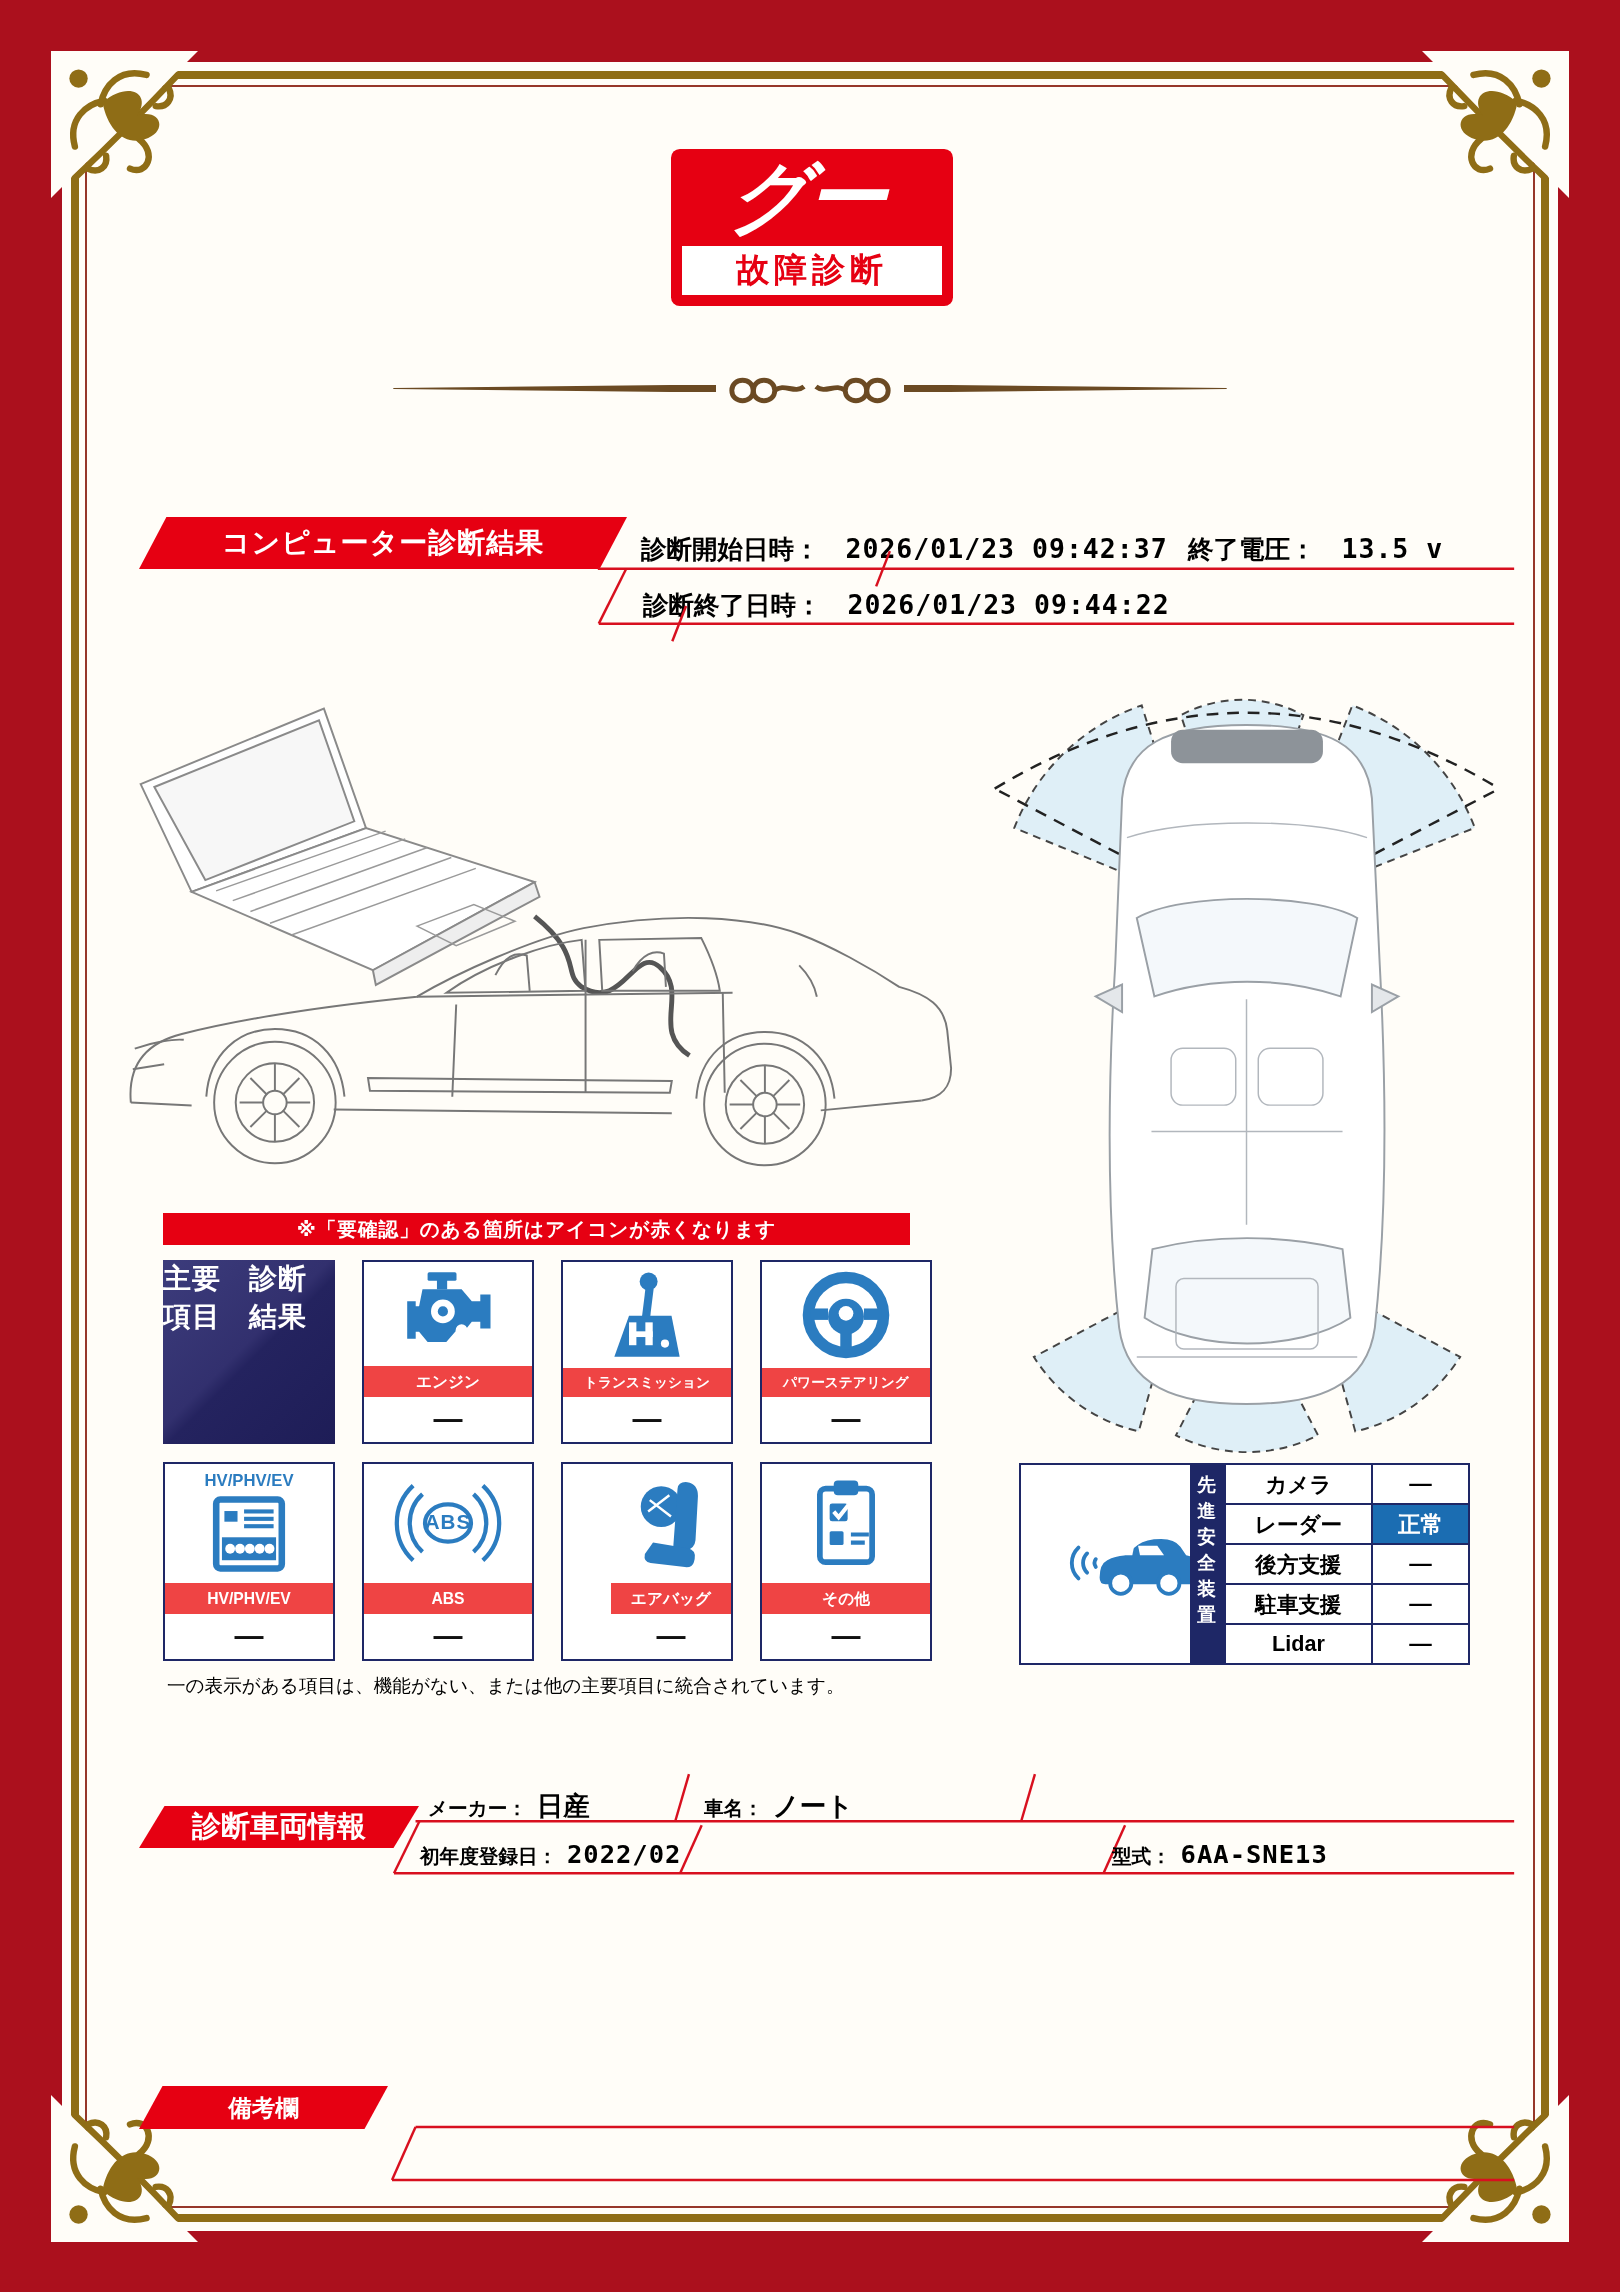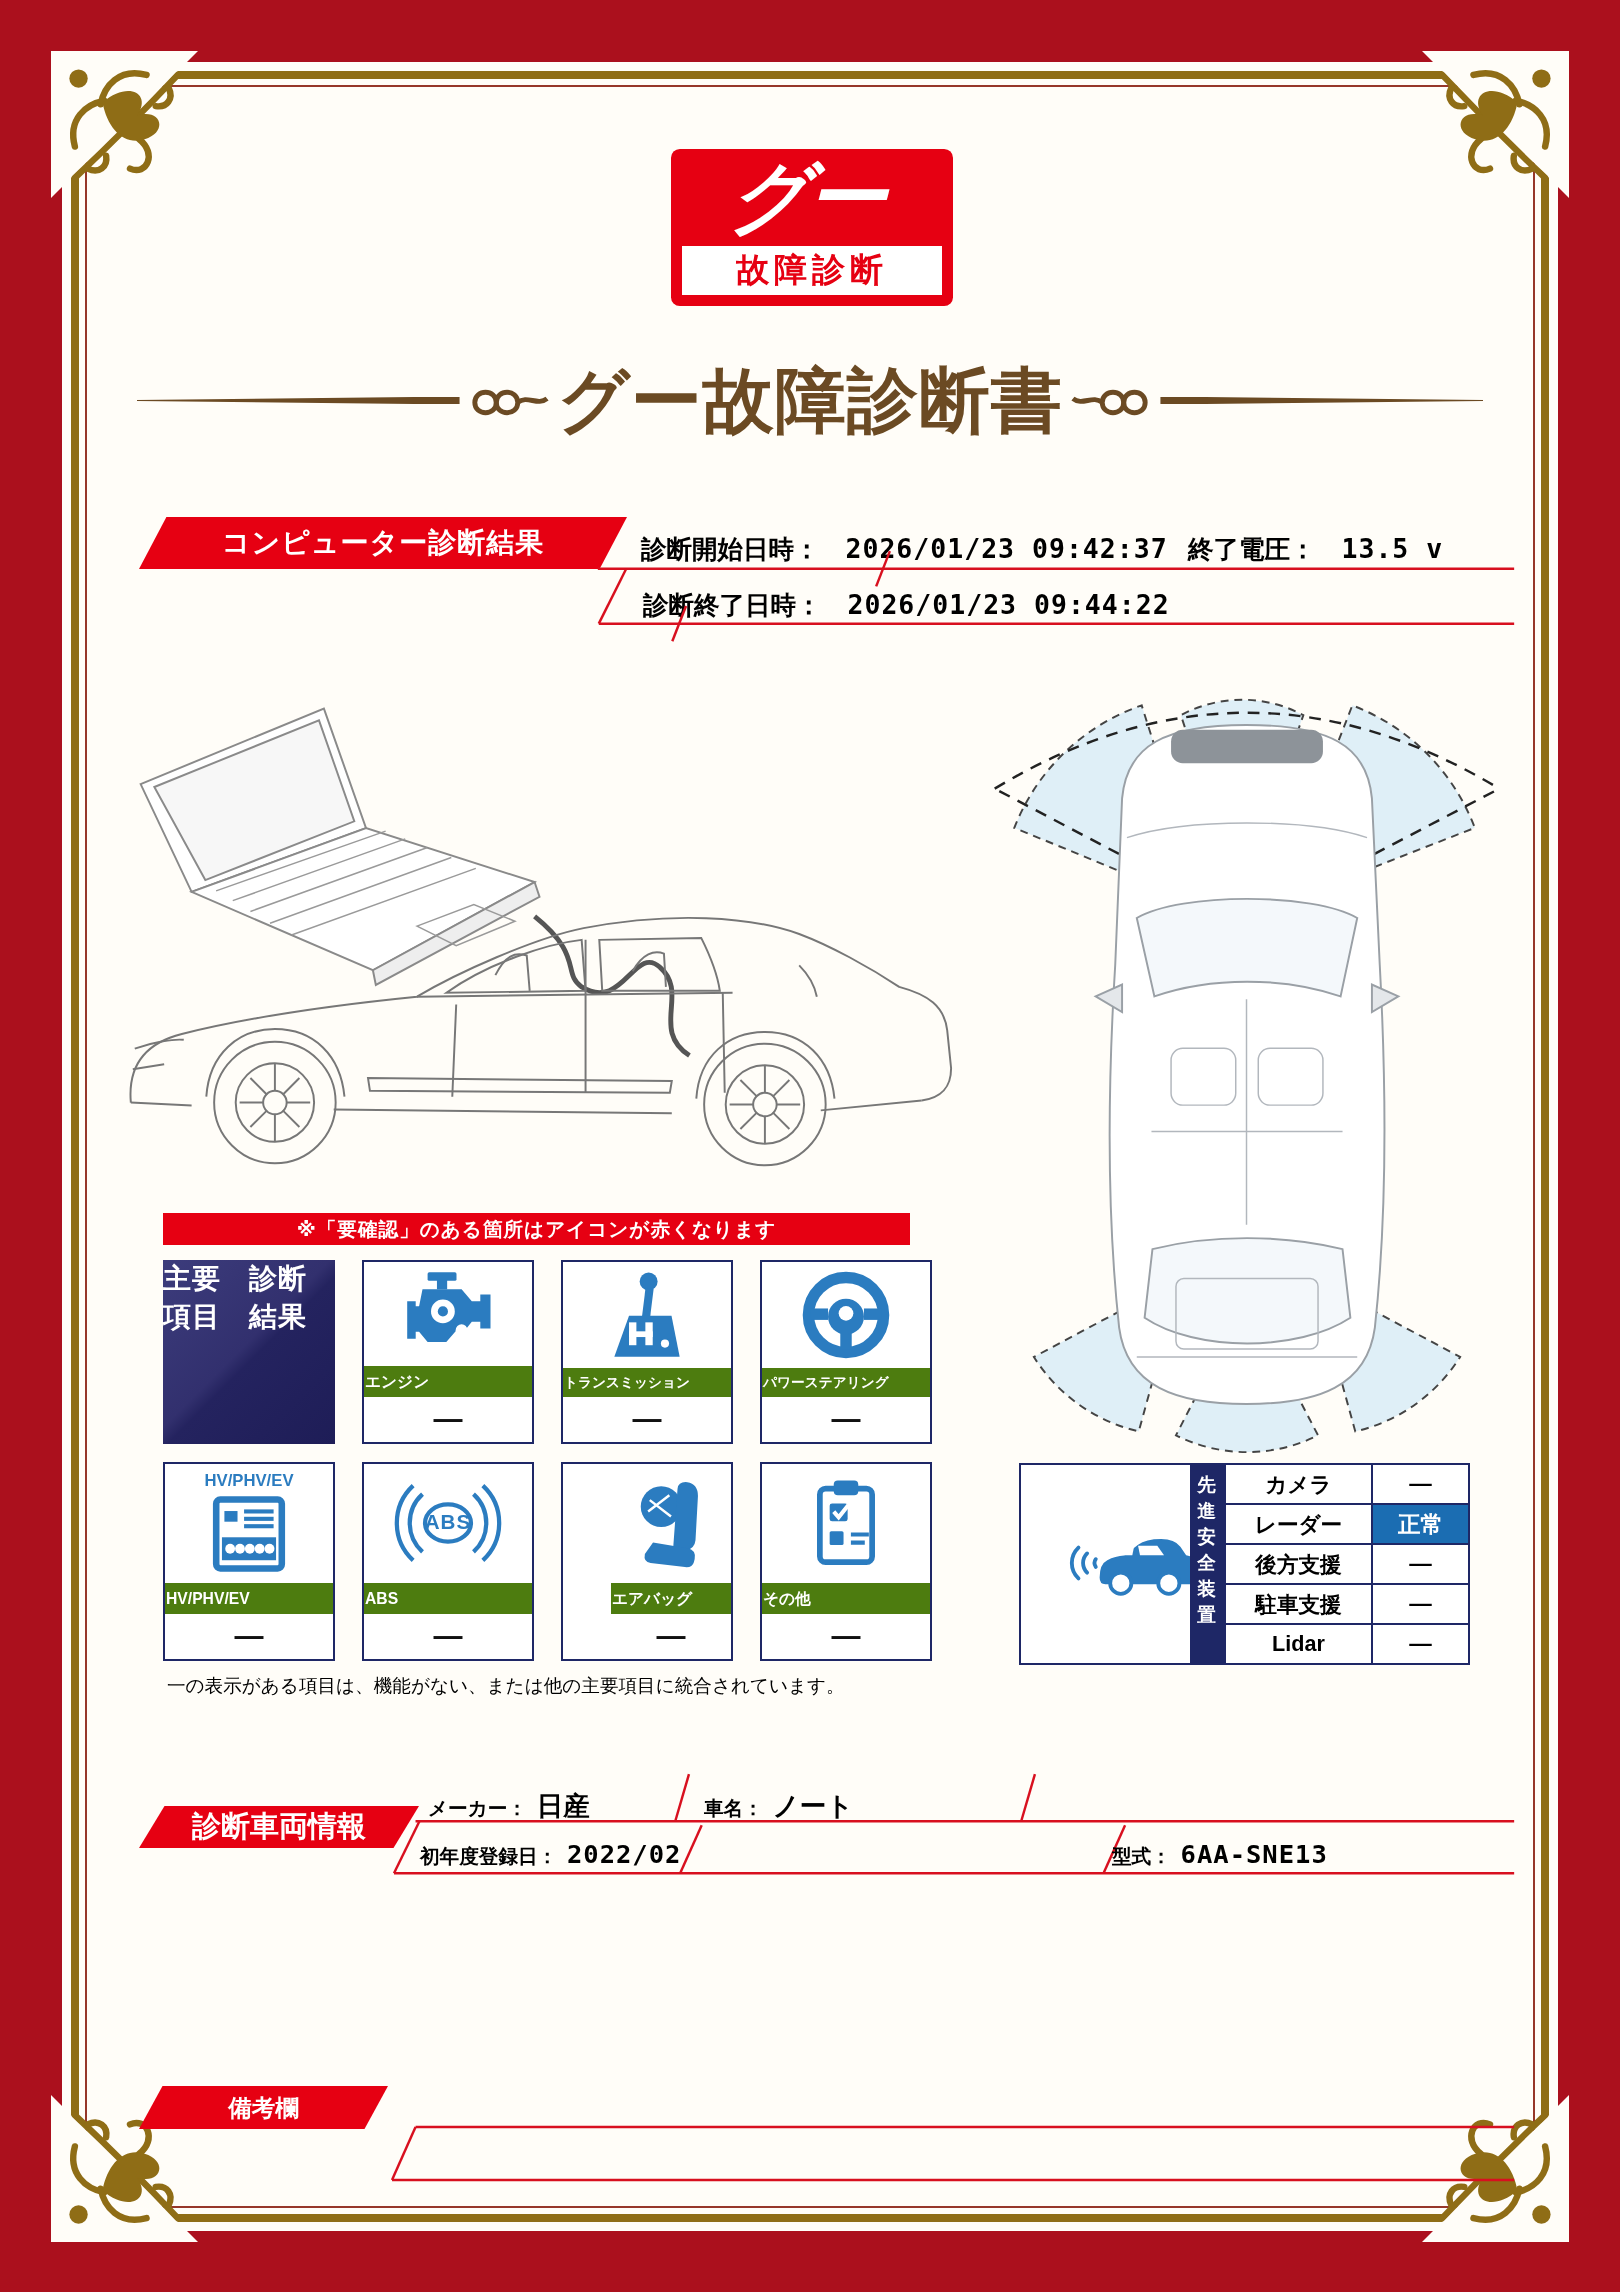--- a/index.html
+++ b/index.html
@@ -40,21 +40,21 @@
   
   .txtrow{position:absolute;display:flex;align-items:baseline;gap:26px;white-space:nowrap;color:#000;}
   .lbl-b{font-size:25.5px;font-weight:bold;}
   .lbl-s{font-size:19.6px;font-weight:bold;}
   .val-m{font-size:26.5px;font-weight:bold;font-family:"DejaVu Sans Mono","Liberation Mono",monospace;letter-spacing:1px;}
   .val-b{font-size:26.5px;font-weight:bold;}
   
   .card{position:absolute;width:172px;background:#fff;border:2.9px solid #1e2766;box-sizing:border-box;
         display:flex;flex-direction:column;}
   .icon-area{flex:1;display:flex;flex-direction:column;align-items:center;justify-content:center;position:relative;}
-  .label-band{background:#4d7c0f;color:#fff;font-weight:bold;font-size:15.7px;padding:7.8px 1px;line-height:1;}
+  .label-band{background:#ef4444;color:#fff;text-align:center;font-weight:bold;font-size:15.7px;padding:7.8px 1px;line-height:1;}
   .label-band.small{font-size:13.7px;}
   .value-area{height:45px;display:flex;align-items:center;justify-content:center;font-size:29px;font-weight:bold;color:#111;}
   .main-head{position:absolute;left:163px;top:1260px;width:172px;height:184px;box-sizing:border-box;
         background:linear-gradient(135deg,#3c3c7c 0%,#32306e 47%,#24235f 53%,#1e1d57 100%);
         display:flex;justify-content:center;
         color:#fff;font-size:28px;font-weight:bold;line-height:1.35;letter-spacing:1px;}
   .hv-text{color:#2b7cc0;font-size:16.7px;font-weight:bold;letter-spacing:0;margin-bottom:2px;}
   .abs-text{position:absolute;left:0;right:0;top:50%;transform:translateY(-54%);text-align:center;
         color:#2b7cc0;font-size:20.6px;font-weight:bold;letter-spacing:1px;}
   .footnote{position:absolute;left:167px;top:1673px;font-size:18.6px;color:#000;}
@@ -144,21 +144,20 @@
 
   <div class="title-row">
     <div class="title-line l"></div>
     <svg class="flourish" viewBox="0 0 84 48">
       <g fill="none" stroke="#6b4a23" stroke-width="5">
         <path d="M8,26 C8,12 30,12 30,26 C30,40 8,40 8,26 Z"></path>
         <path d="M30,26 C30,12 52,12 52,26 C52,40 30,40 30,26 Z"></path>
         <path d="M52,26 C62,18 72,30 82,22"></path>
       </g>
     </svg>
-    <div class="page-title">グー故障診断書</div>
     <svg class="flourish r" viewBox="0 0 84 48">
       <g fill="none" stroke="#6b4a23" stroke-width="5">
         <path d="M8,26 C8,12 30,12 30,26 C30,40 8,40 8,26 Z"></path>
         <path d="M30,26 C30,12 52,12 52,26 C52,40 30,40 30,26 Z"></path>
         <path d="M52,26 C62,18 72,30 82,22"></path>
       </g>
     </svg>
     <div class="title-line r"></div>
   </div>
 

